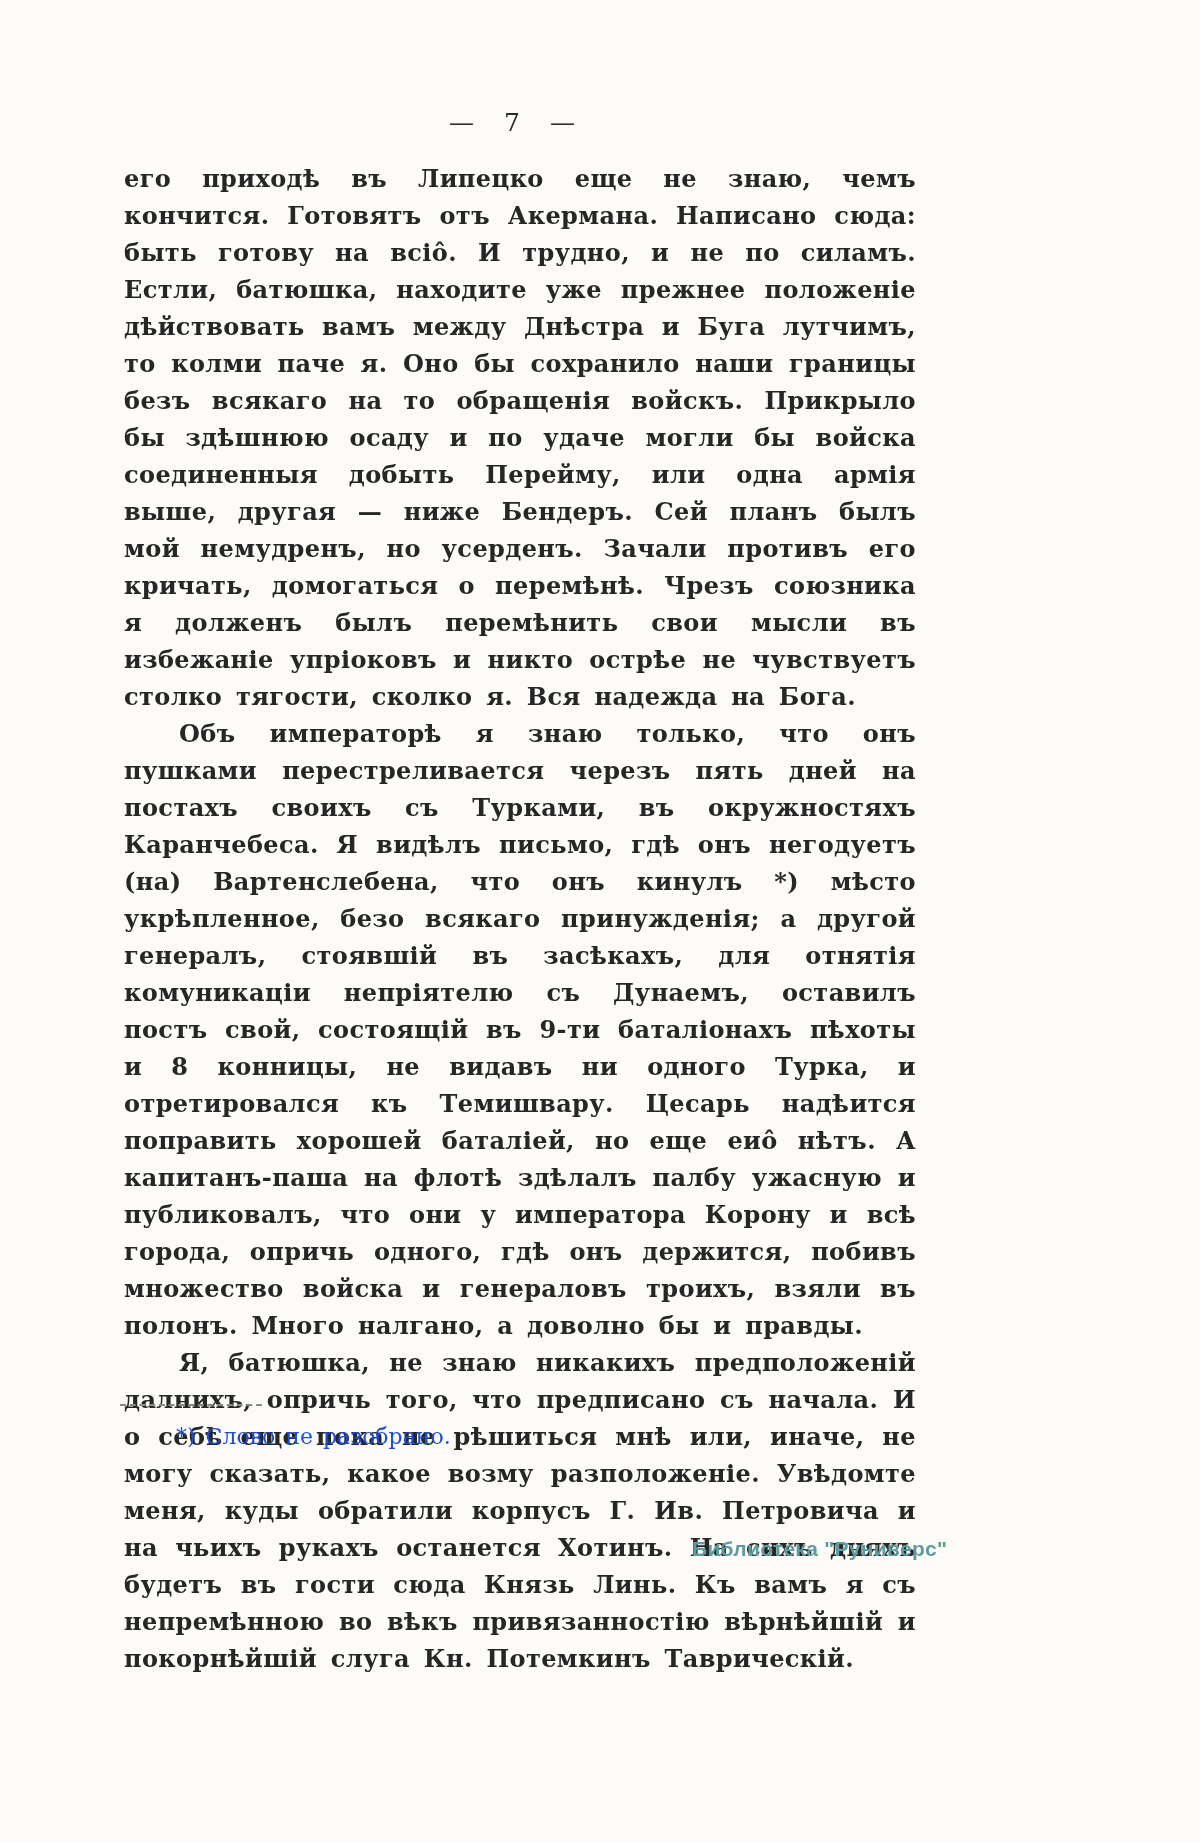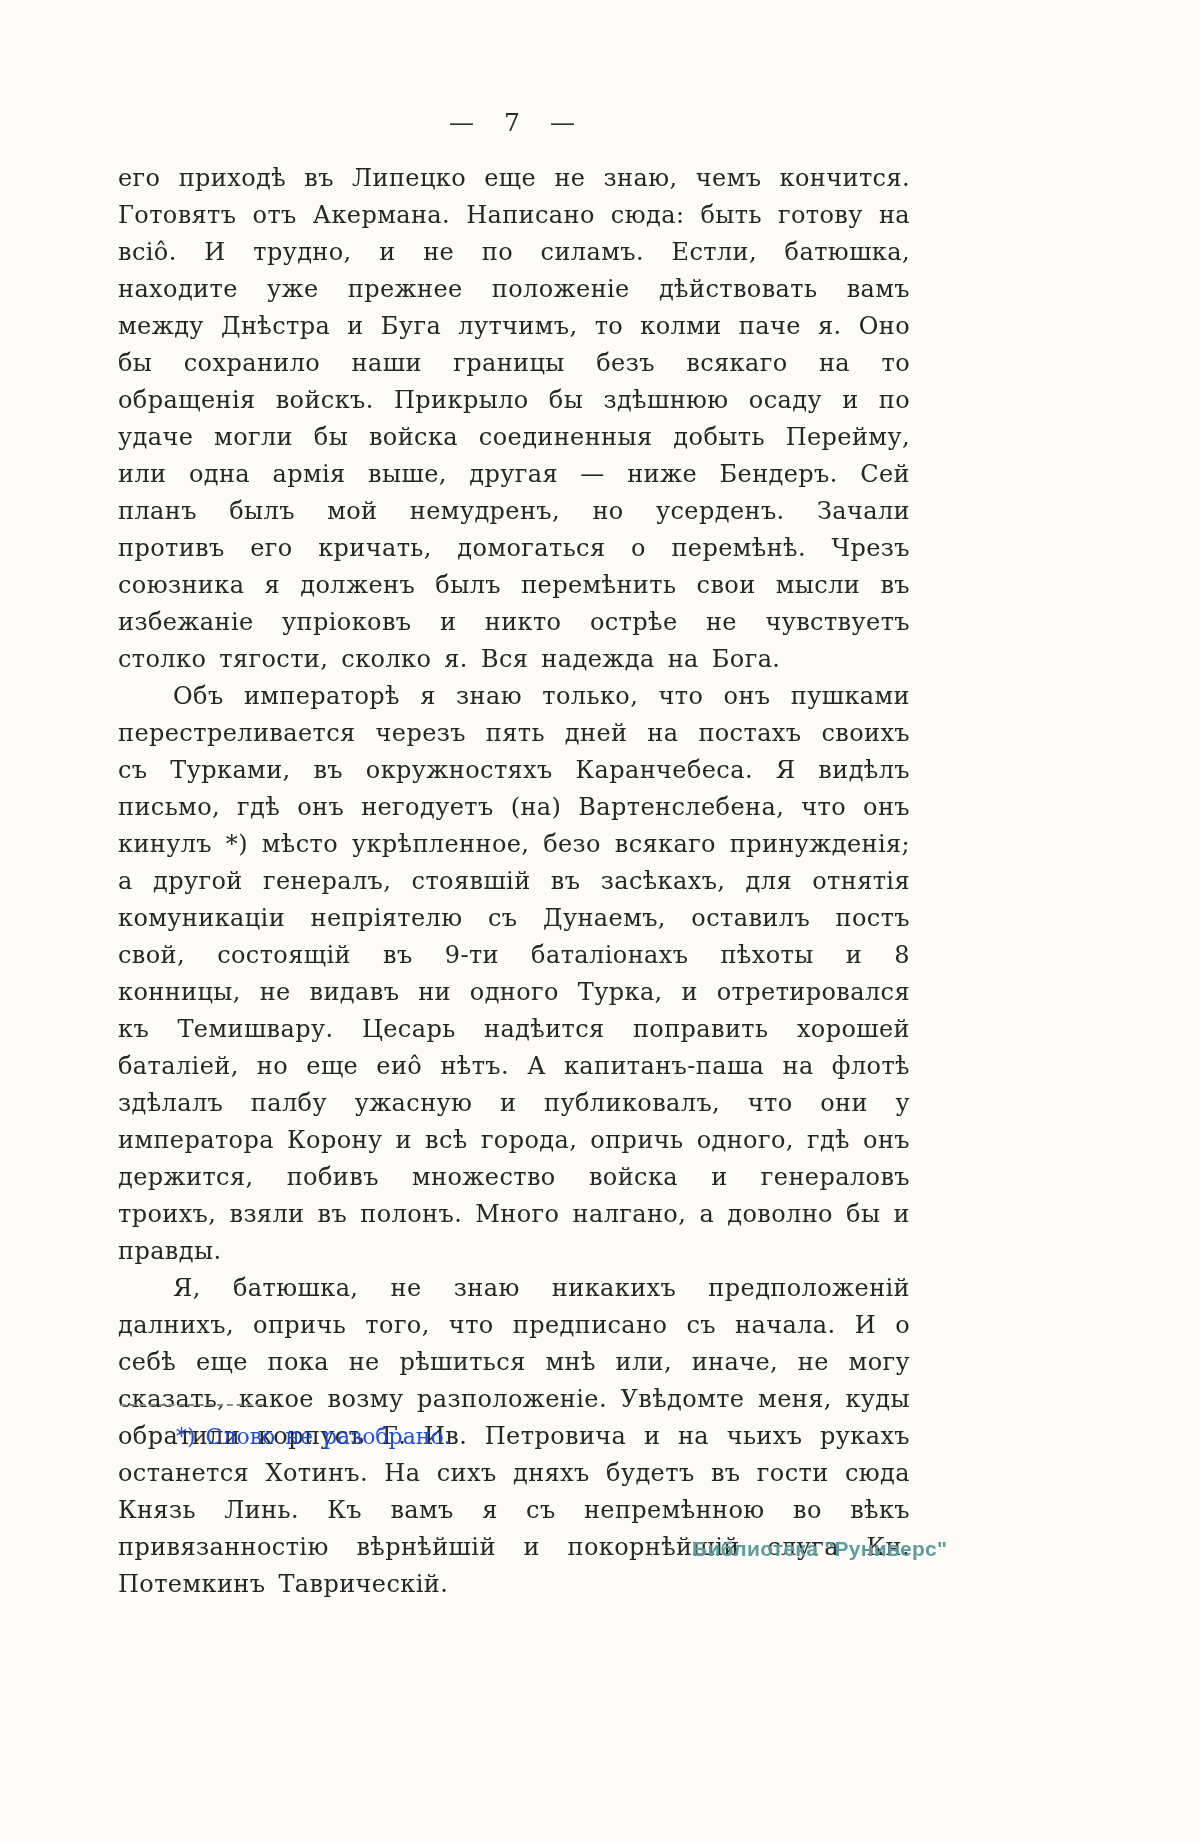--- a/index.html
+++ b/index.html
@@ -24,27 +24,28 @@
     width: 790px;
     text-align: center;
     font-size: 25px;
     letter-spacing: 2px;
     word-spacing: 18px;
     color: #2b2b2b;
   }
   .content {
     position: absolute;
     top: 160px;
-    left: 118px;
+    left: 124px;
     width: 792px;
     font-size: 24px;
     line-height: 37px;
     text-align: justify;
     word-spacing: 5px;
     letter-spacing: 0.4px;
+    font-weight: bold;
   }
   .para {
     margin: 0;
     padding: 0;
     text-indent: 55px;
   }
   .para.no-indent {
     text-indent: 0;
   }
   .date-line {

